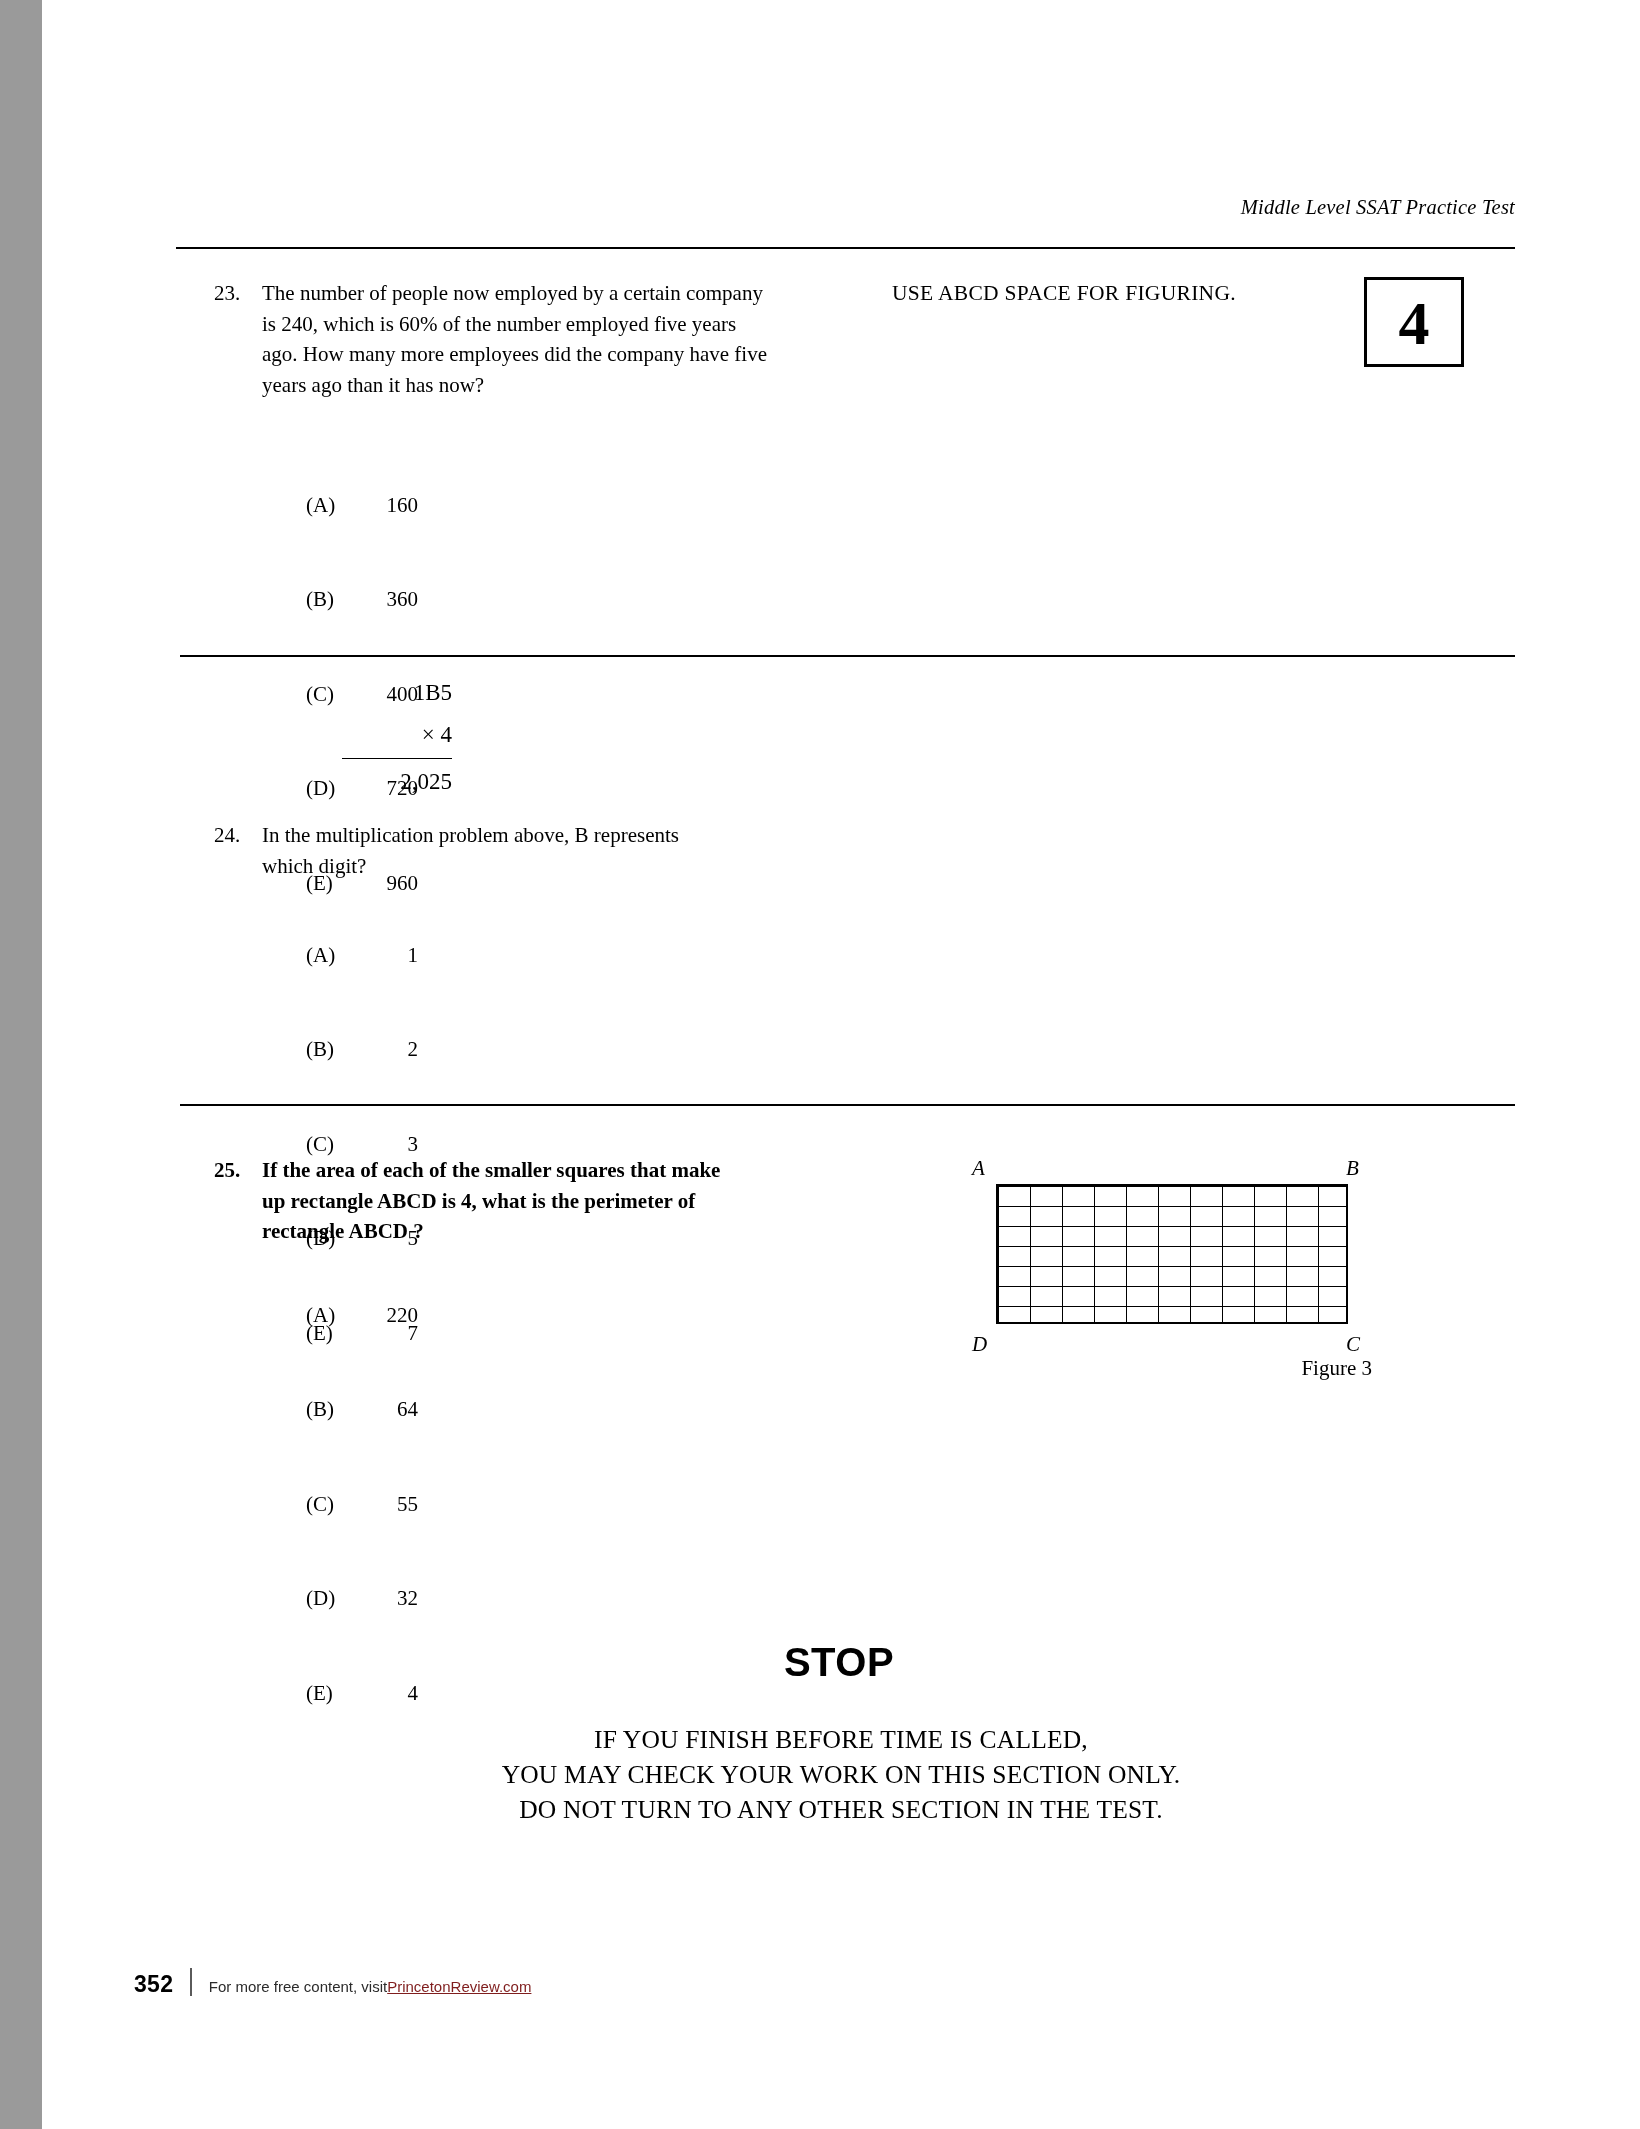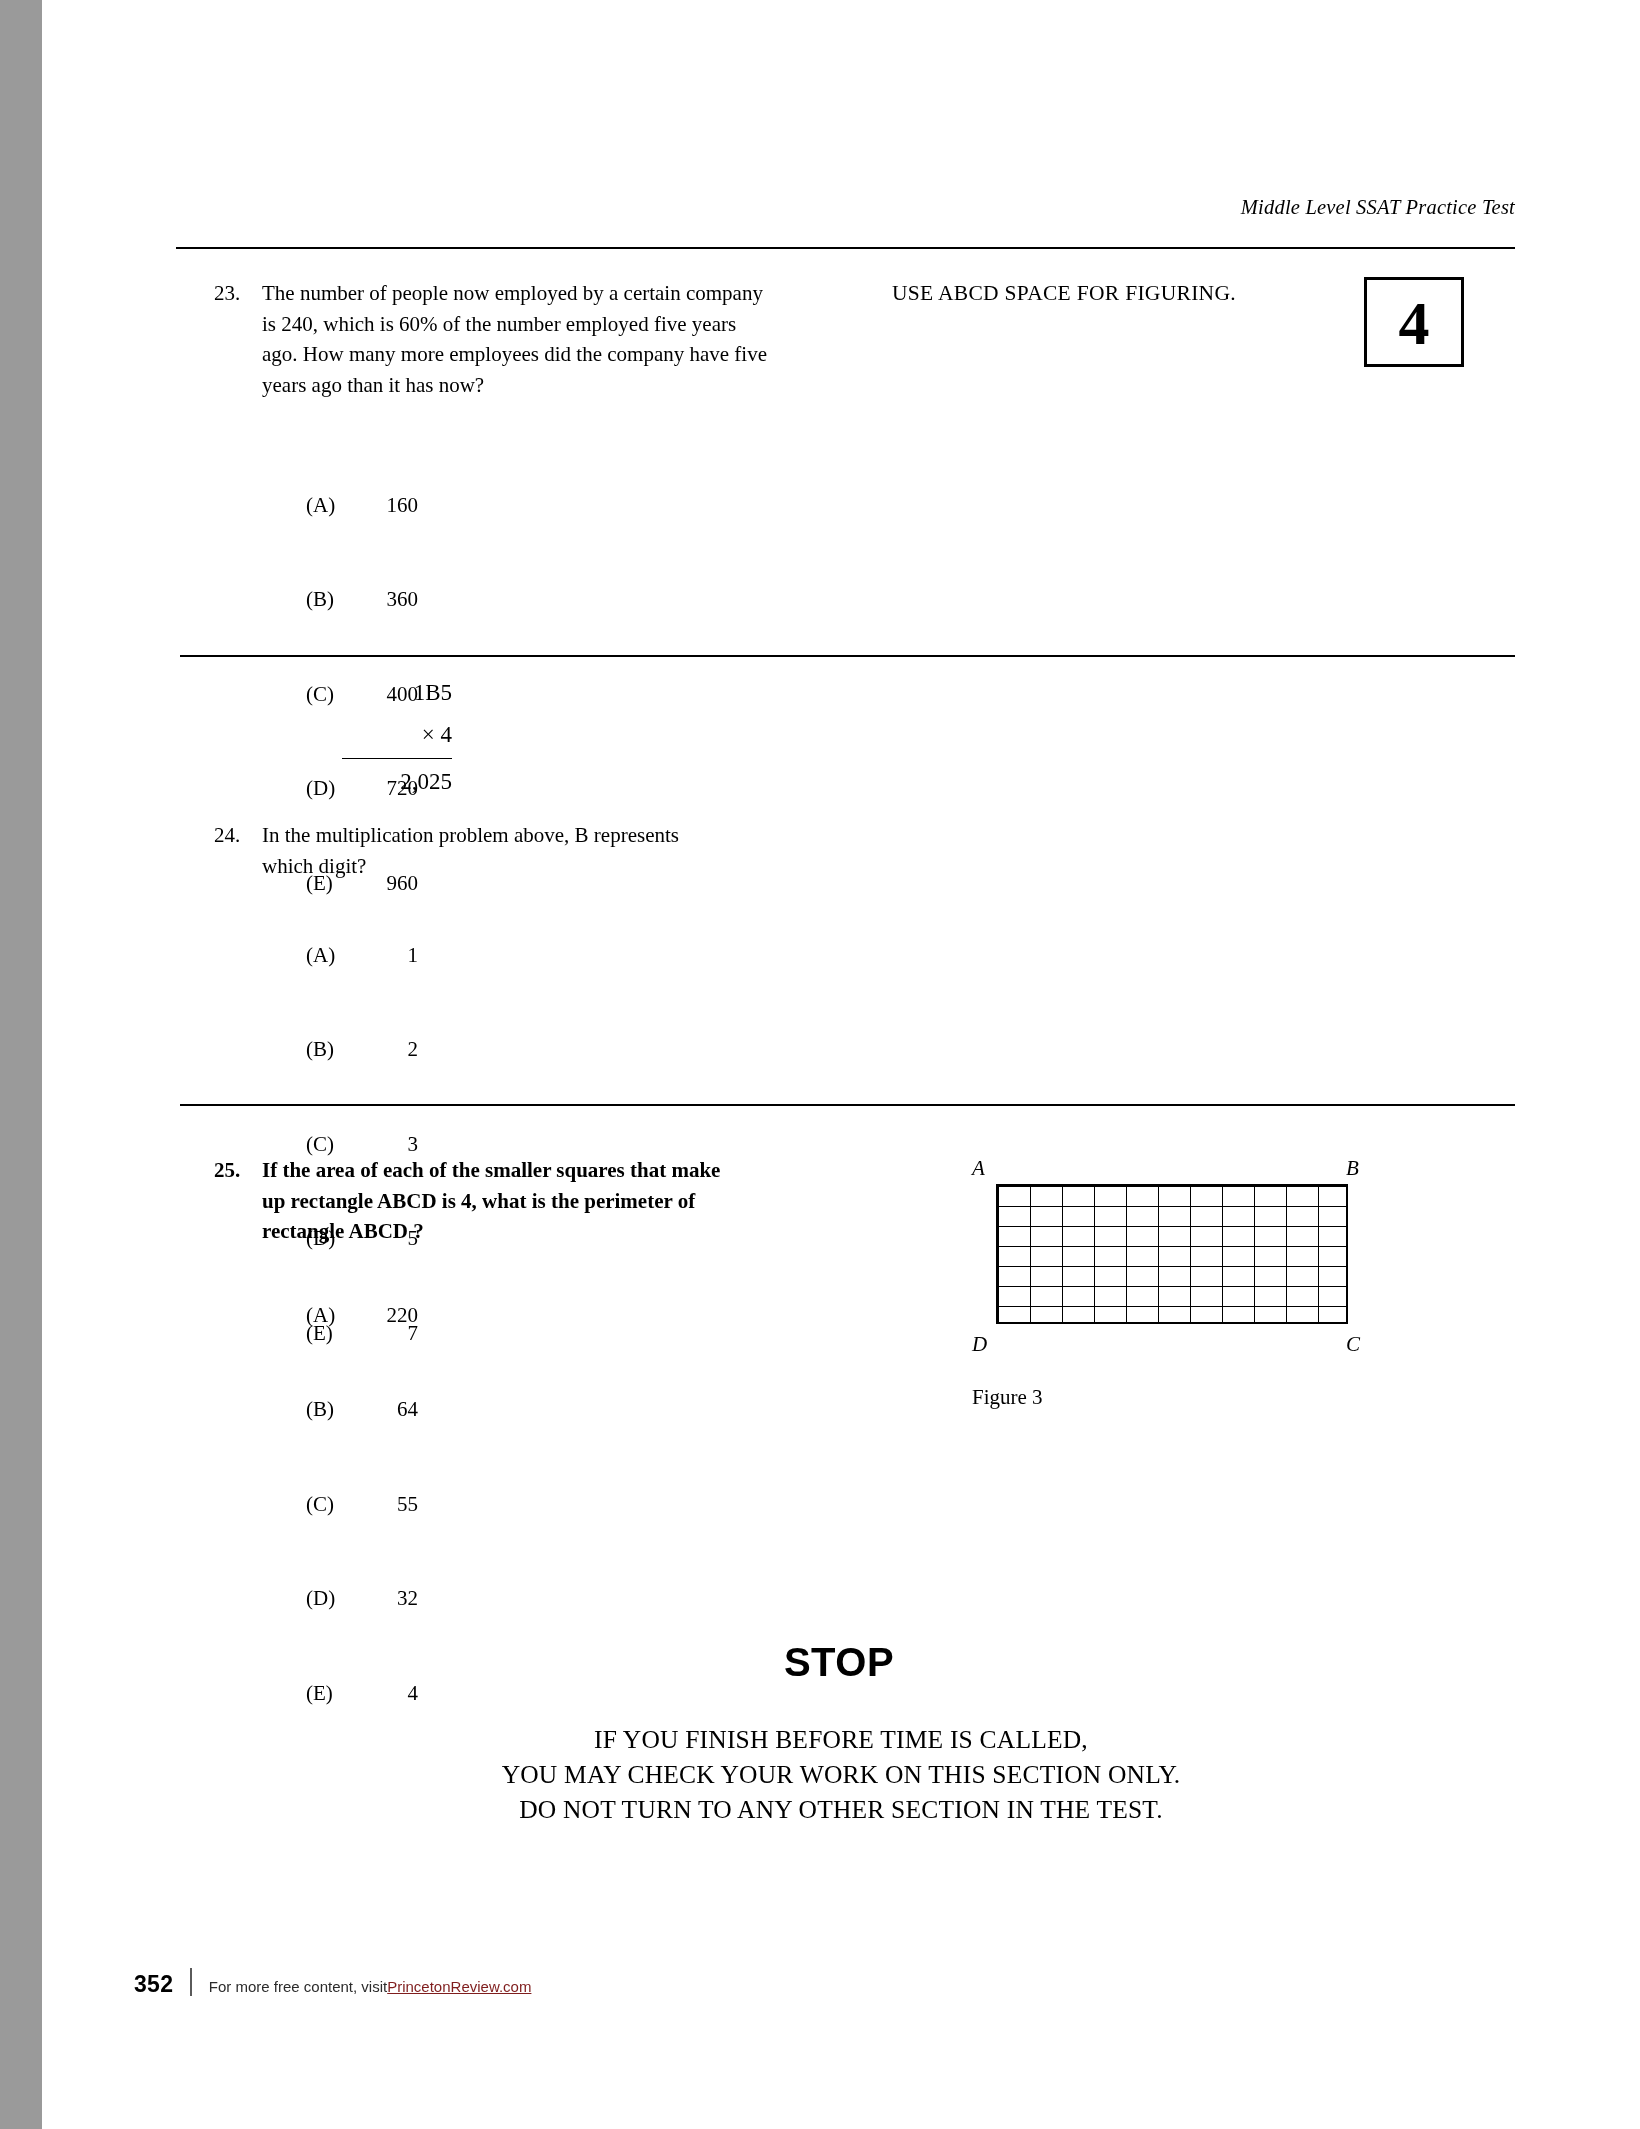--- a/index.html
+++ b/index.html
@@ -159,23 +159,22 @@
       linear-gradient(to right, #000 1px, transparent 1px),
       linear-gradient(to bottom, #000 1px, transparent 1px);
     background-size: 32px 20px;
     background-position: 0 0, 0 0;
   }
   .fig-caption {
     position: absolute;
     left: 0;
     top: 200px;
     width: 400px;
-    text-align: left;
+    text-align: right;
     font-size: 21px;
-    margin-top: 29px;
   }
 
   
   .stop-word {
     position: absolute;
     left: 0;
     right: 4px;
     top: 1640px;
     text-align: center;
     font-family: "Liberation Sans", sans-serif;

